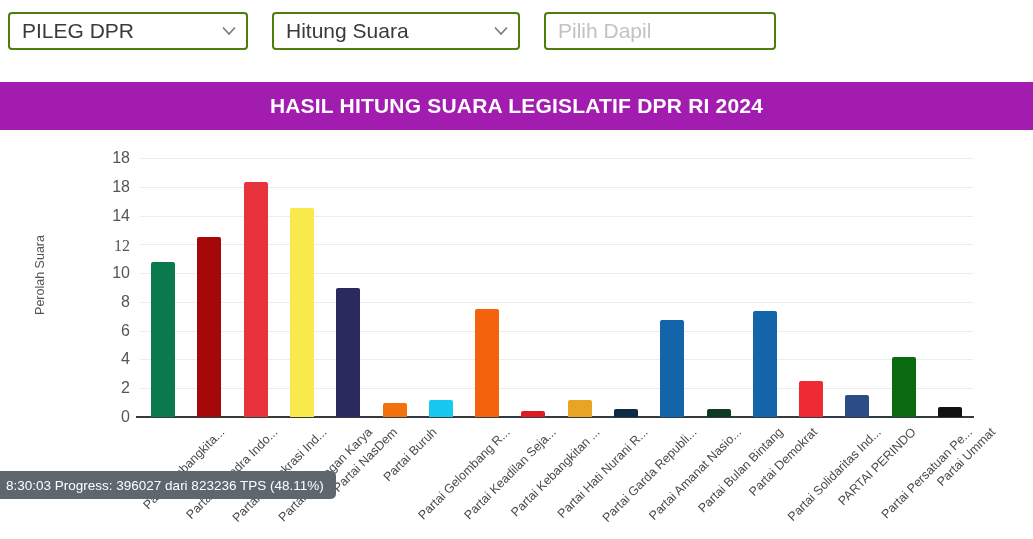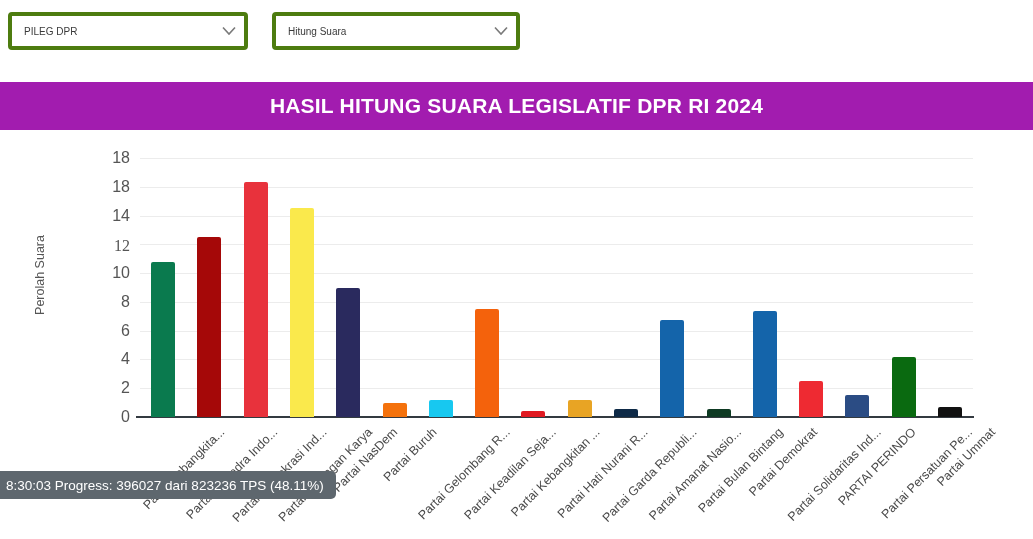--- a/index.html
+++ b/index.html
@@ -21,26 +21,26 @@
     gap: 0;
   }
   .field-wrap { position: relative; height: 38px; margin-right: 24px; }
   .w1 { width: 240px; }
   .w2 { width: 248px; }
   .w3 { width: 248px; }
   .w4 { width: 232px; margin-right: 0; }
 
   .select-box, .text-box {
     width: 100%; height: 38px;
-    border: 4px solid #4d7c0f;
+    border: 2px solid #4d7c0f;
     border-radius: 4px;
     background: #fff;
     display: flex; align-items: center;
     padding: 0 12px;
-    font-size: 10px;
+    font-size: 21px;
     color: #3a3a3a;
     font-family: "Liberation Sans", sans-serif;
   }
   .text-box .ph { color: #c2c2c2; }
   .chevron {
     position: absolute; right: 12px; top: 50%;
     transform: translateY(-50%);
     width: 14px; height: 9px;
     pointer-events: none;
   }
@@ -174,20 +174,25 @@
         <span>Hitung Suara</span>
       </div>
       <span class="chevron">
         <svg width="14" height="9" viewBox="0 0 14 9">
             <path d="M1 1 L7 7.6 L13 1" fill="none" stroke="#7a7a7a" stroke-width="1.6"></path>
           </svg>
       </span>
     </div>
 
 
+    <div class="field-wrap w4">
+      <div class="text-box">
+        <span class="ph">Pilih Dapil</span>
+      </div>
+    </div>
 
   </div>
 
   <div class="title-banner">
     <span class="title-text">HASIL HITUNG SUARA LEGISLATIF DPR RI 2024</span>
   </div>
 
   <div class="chart-area">
 
     <div class="ylabel-anchor">

